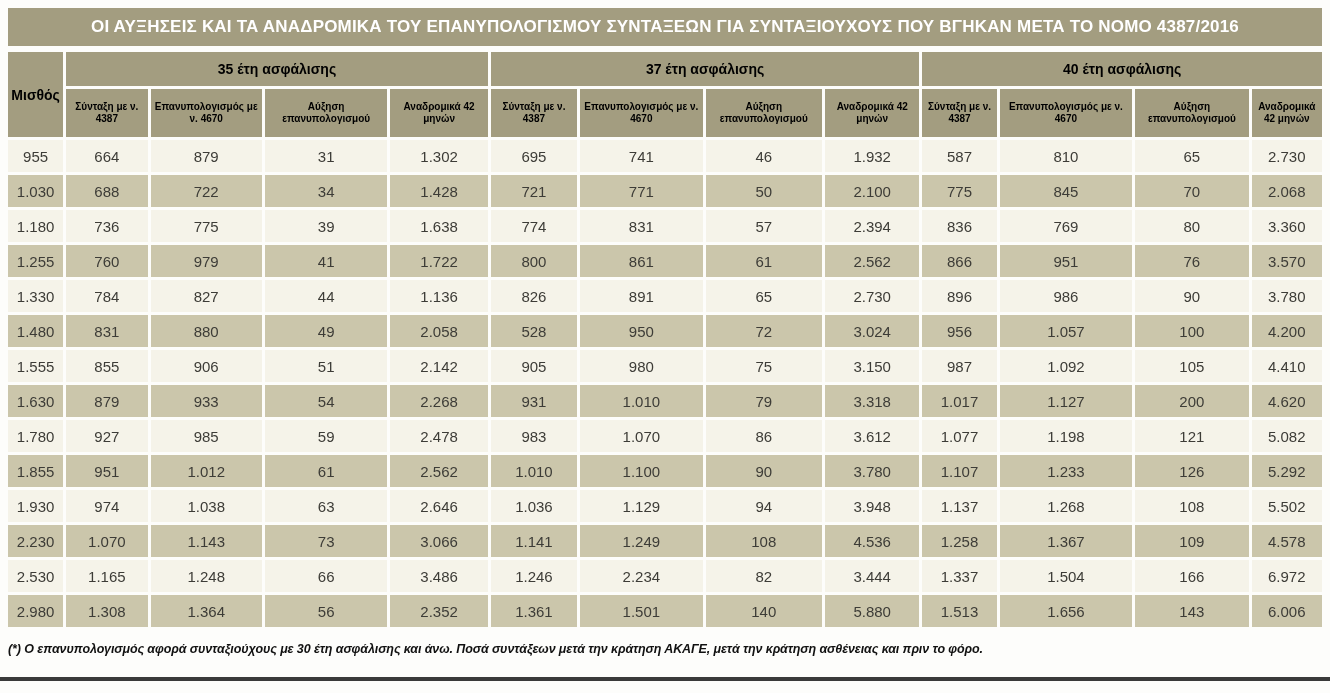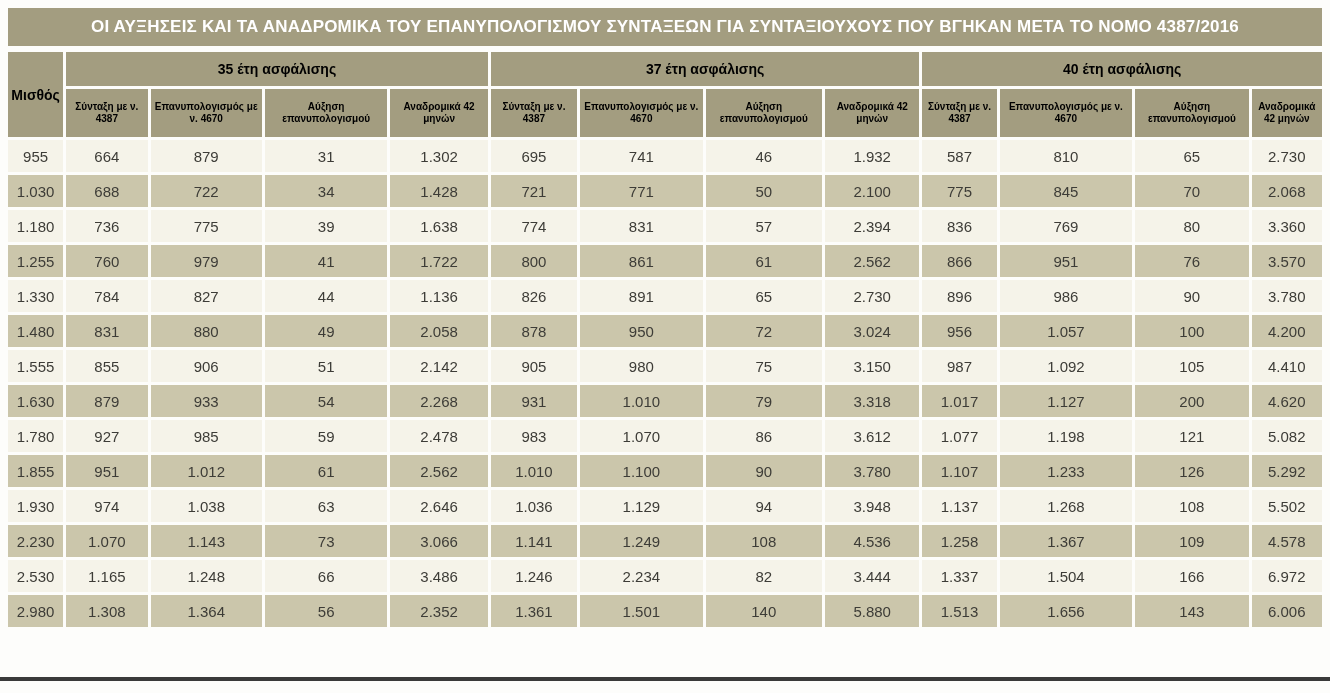--- a/index.html
+++ b/index.html
@@ -207,21 +207,21 @@
           <td>986</td>
           <td>90</td>
           <td>3.780</td>
         </tr>
         <tr>
           <td>1.480</td>
           <td>831</td>
           <td>880</td>
           <td>49</td>
           <td>2.058</td>
-          <td>878</td>
+          <td>528</td>
           <td>950</td>
           <td>72</td>
           <td>3.024</td>
           <td>956</td>
           <td>1.057</td>
           <td>100</td>
           <td>4.200</td>
         </tr>
         <tr>
           <td>1.555</td>
@@ -339,16 +339,17 @@
           <td>140</td>
           <td>5.880</td>
           <td>1.513</td>
           <td>1.656</td>
           <td>143</td>
           <td>6.006</td>
         </tr>
       </tbody>
   </table>
 
+  <div class="footnote">(*) Ο επανυπολογισμός αφορά συνταξιούχους με 30 έτη ασφάλισης και άνω. Ποσά συντάξεων μετά την κράτηση ΑΚΑΓΕ, μετά την κράτηση ασθένειας και πριν το φόρο.</div>
 
   <div class="bottom-rule"></div>
 
 </div>
 
 </body></html>

